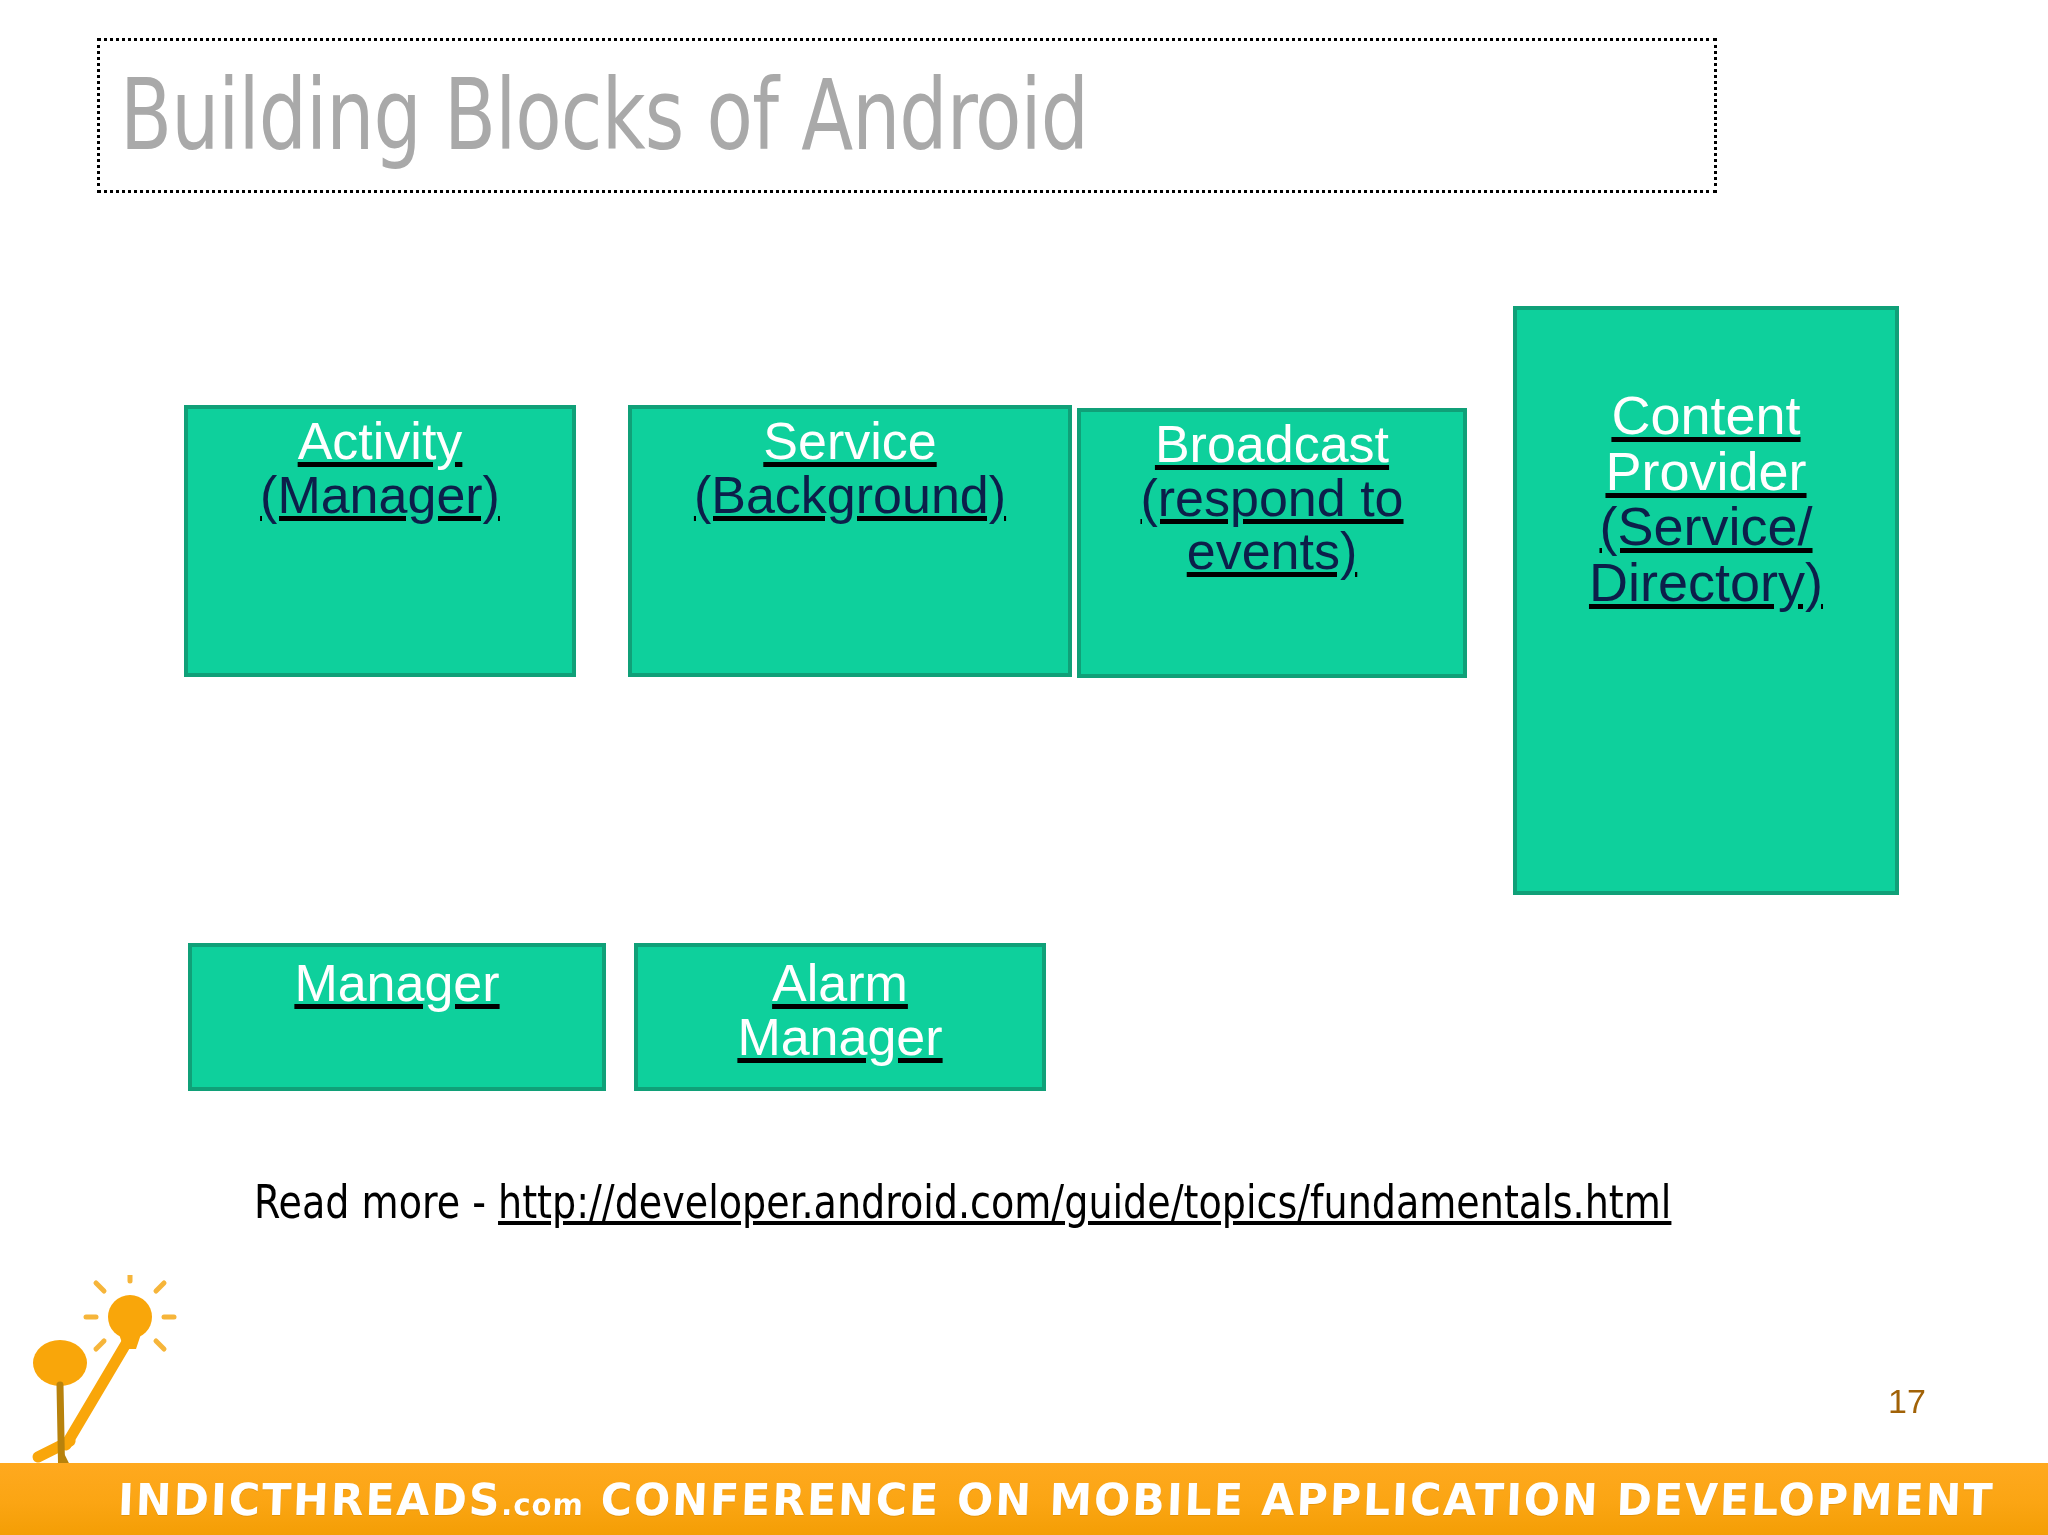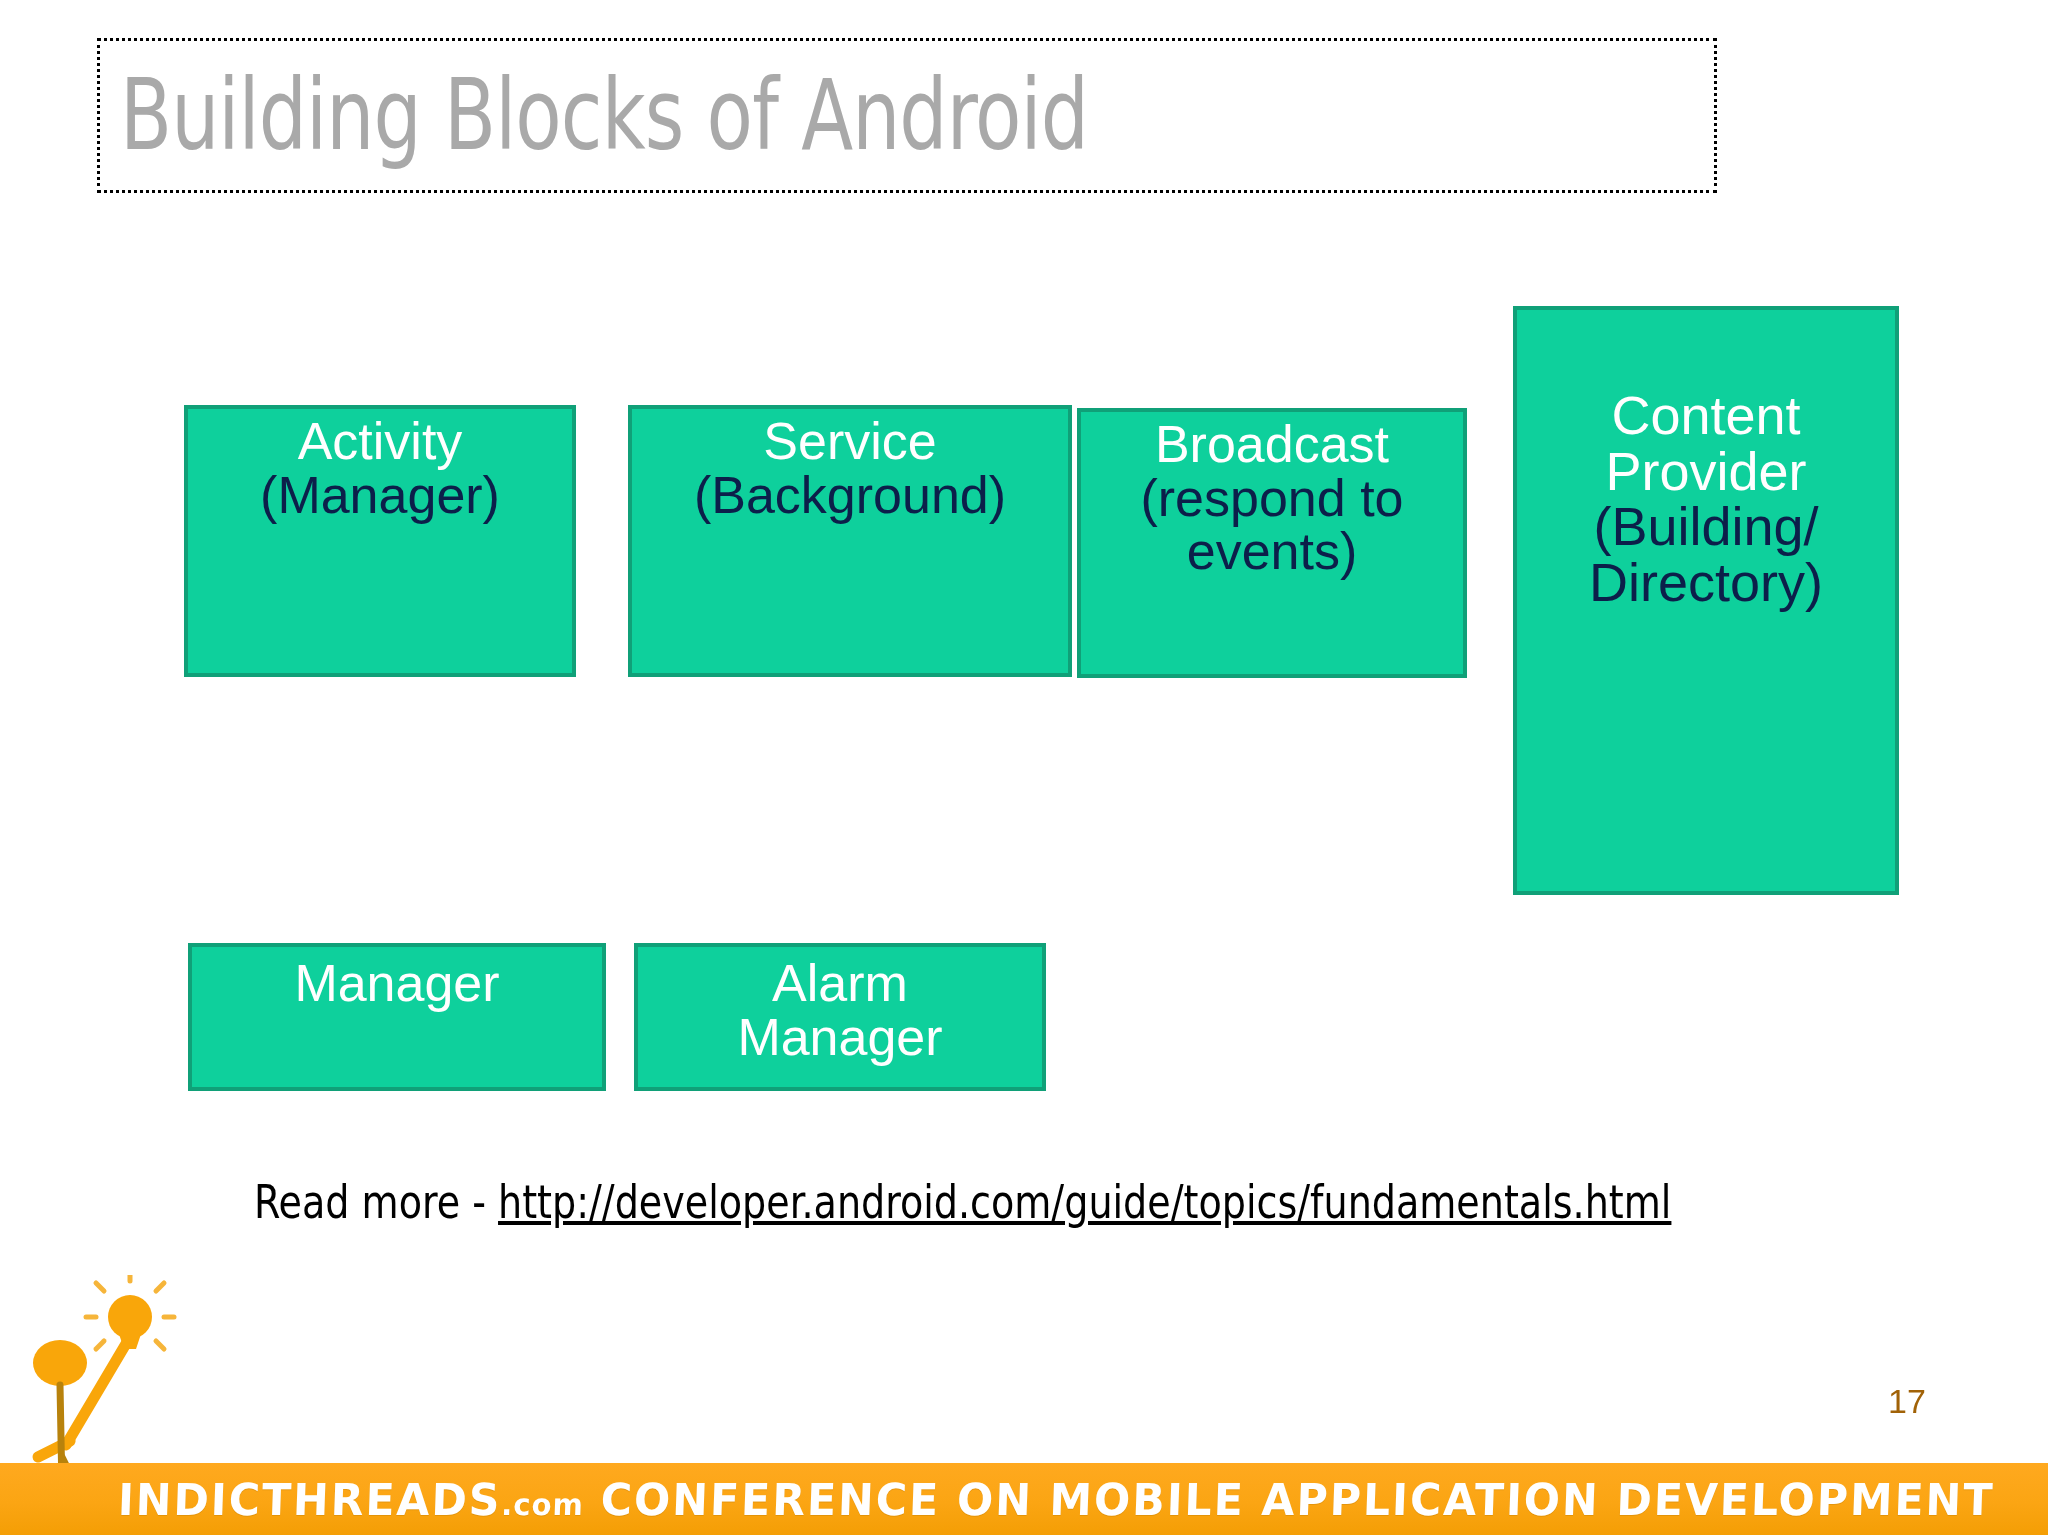--- a/index.html
+++ b/index.html
@@ -46,20 +46,21 @@
   .block {
     position: absolute;
     background: #0ed09c;
     border: 4px solid #10a078;
     box-sizing: border-box;
     text-align: center;
     font-size: 52px;
     line-height: 1.03;
     padding-top: 6px;
     overflow: hidden;
+    text-decoration: underline;
   }
   .block .ln {
     display: block;
     white-space: nowrap;
   }
   .ln.w { color: #ffffff; }
   .ln.d { color: #0c1f4a; }
 
   #blk-activity          { left: 184px;  top: 405px; width: 392px; height: 272px; }
   #blk-service           { left: 628px;  top: 405px; width: 444px; height: 272px; }
@@ -152,21 +153,21 @@
 
 <div class="block" id="blk-broadcast">
   <span class="ln w">Broadcast</span>
   <span class="ln d">(respond to</span>
   <span class="ln d">events)</span>
 </div>
 
 <div class="block" id="blk-content-provider">
   <span class="ln w">Content</span>
   <span class="ln w">Provider</span>
-  <span class="ln d">(Building/</span>
+  <span class="ln d">(Service/</span>
   <span class="ln d">Directory)</span>
 </div>
 
 <div class="block" id="blk-notification">
   <span class="ln w">Manager</span>
 </div>
 
 <div class="block" id="blk-alarm">
   <span class="ln w">Alarm</span>
   <span class="ln w">Manager</span>

